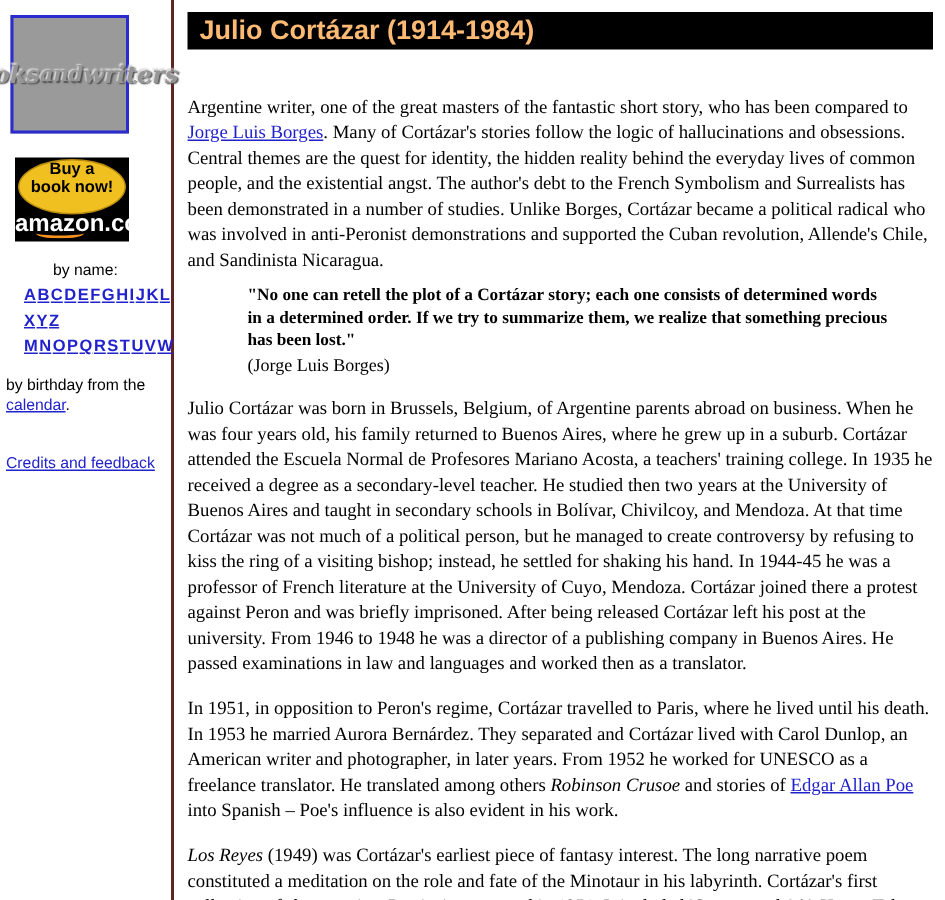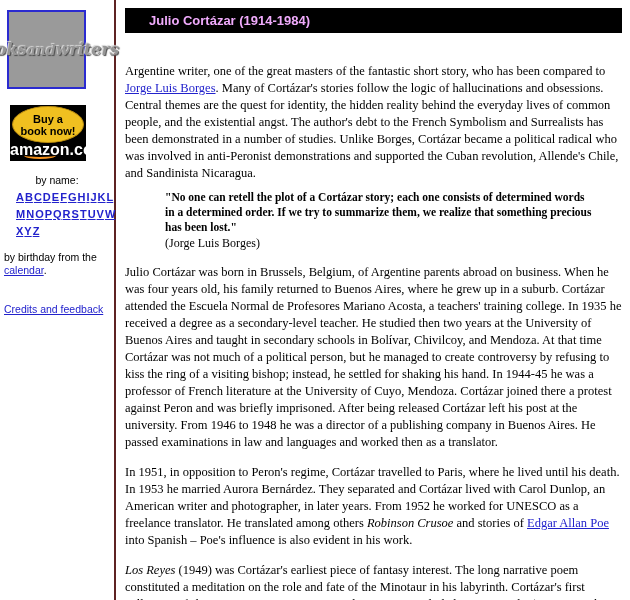--- a/index.html
+++ b/index.html
@@ -27,21 +27,21 @@
   .logo-word.mid { font-size: 14px; line-height: 16px; }
 
   .amazon-ad {
     position: relative; width: 76px; height: 56px; margin: 16px 0 0 6px;
     background: #000000; overflow: hidden;
   }
   .amazon-oval {
     position: absolute; top: 1px; left: 2px; width: 72px; height: 37px;
     background: #f0c020; border-radius: 50%;
     border: 1px solid #b88a10;
-    display: flex; flex-direction: column; align-items: center; justify-content: center;
+    display: flex; flex-direction: column; align-items: center; 
   }
   .amazon-oval .ad-line { font-weight: bold; font-size: 11px; line-height: 12px; color: #000; }
   .amazon-brand {
     position: absolute; bottom: 2px; left: 0; width: 100%;
     text-align: center; color: #ffffff; font-weight: bold; font-size: 16px;
   }
   .amazon-smile {
     position: absolute; bottom: 2px; left: 14px; width: 32px; height: 7px;
     border-bottom: 2px solid #f6921e; border-radius: 50%;
   }
@@ -56,23 +56,23 @@
   .letter-row a { font-weight: bold; font-size: 11px; margin-right: 1px; }
   a.side-link { font-size: 10.5px; }
   .side-text { font-size: 10.5px; line-height: 13px; color: #000; }
   .mt12 { margin-top: 12px; }
   .mt14 { margin-top: 26px; }
   .bold-link { font-weight: bold; }
 
   
   .main { width: 497px; margin: 8px 8px 0 9px; }
   .title-bar {
-    height: 25px; background: #000000; color: #f0abfc;
-    font-weight: bold; font-size: 13px; line-height: 25px;
-    padding-left: 24px;
+    height: 25px; background: #000000; color: #fdba74;
+    font-weight: bold; font-size: 18px; line-height: 25px;
+    padding-left: 8px;
   }
   .article {
     font-family: "Liberation Serif", serif; font-size: 12.5px;
     line-height: 17px; color: #000000;
   }
   .article p { margin-top: 13px; }
   .article p.first { margin-top: 30px; }
   .article a { color: #2222cc; text-decoration: underline; cursor: pointer; }
   .article blockquote {
     margin: 8px 25px 13px 40px;
@@ -101,22 +101,22 @@
       </div>
       <div class="amazon-brand">amazon.com.</div>
       <div class="amazon-smile"></div>
     </div>
 
 
     <div class="side-label">by name:</div>
 
     <div class="letter-rows">
         <div class="letter-row"><a href="#">A</a><a href="#">B</a><a href="#">C</a><a href="#">D</a><a href="#">E</a><a href="#">F</a><a href="#">G</a><a href="#">H</a><a href="#">I</a><a href="#">J</a><a href="#">K</a><a href="#">L</a></div>
+        <div class="letter-row"><a href="#">X</a><a href="#">Y</a><a href="#">Z</a></div>
         <div class="letter-row"><a href="#">M</a><a href="#">N</a><a href="#">O</a><a href="#">P</a><a href="#">Q</a><a href="#">R</a><a href="#">S</a><a href="#">T</a><a href="#">U</a><a href="#">V</a><a href="#">W</a></div>
-        <div class="letter-row"><a href="#">X</a><a href="#">Y</a><a href="#">Z</a></div>
       </div>
 
     <div class="side-text mt12">
       <span>by birthday from the</span>
       <a href="#" class="side-link">calendar</a><span>.</span>
     </div>
 
     <div class="side-text mt14">
       <a href="#" class="side-link">Credits and feedback</a>
     </div>

